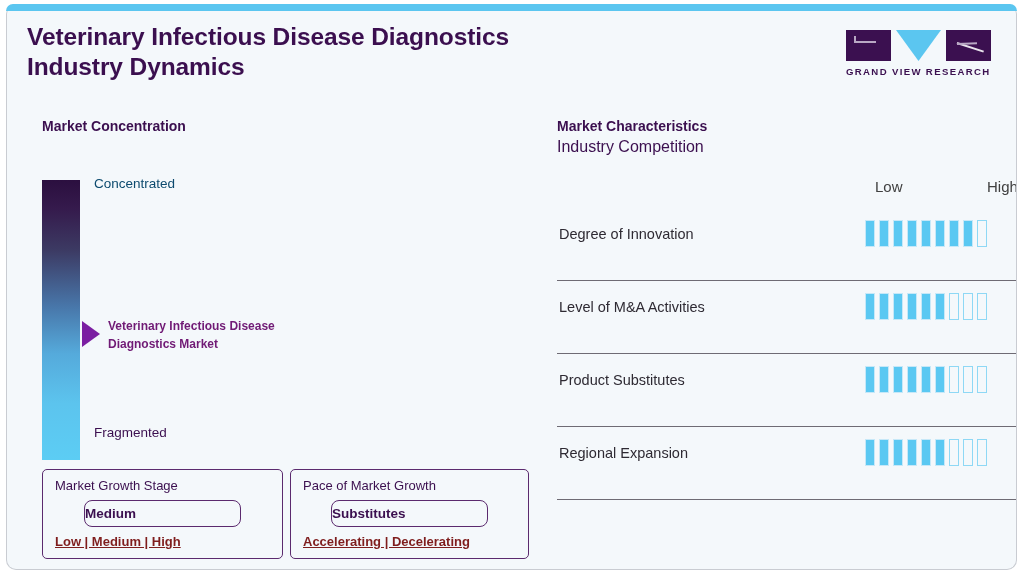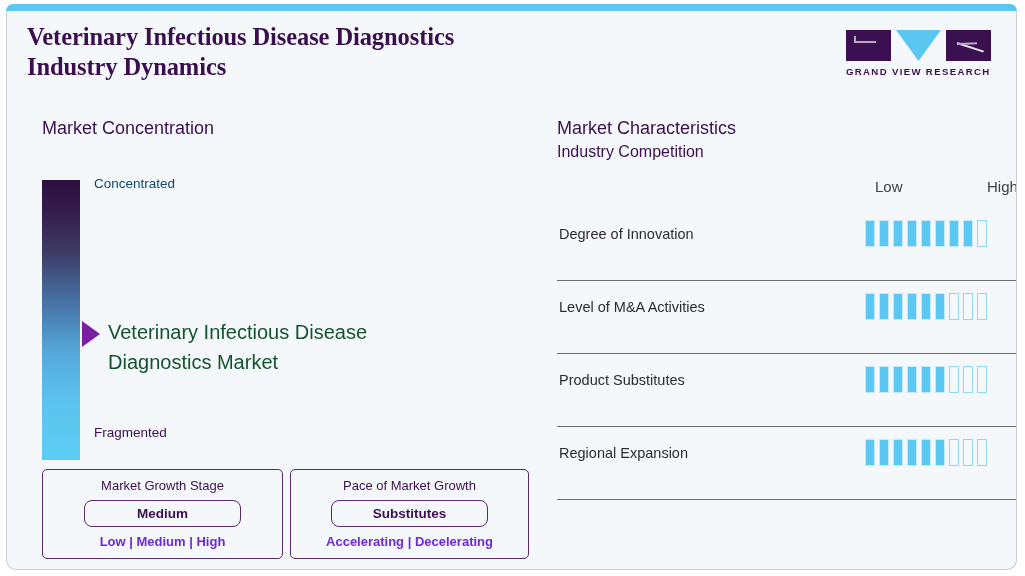--- a/index.html
+++ b/index.html
@@ -25,81 +25,80 @@
     border-radius:10px 10px 0 0;
     z-index:5;
   }
 
   
   #header{position:absolute;left:20px;top:18px;right:20px;height:72px;}
   #title{
     font-size:24.5px;font-weight:bold;color:#3b0f4f;
     line-height:1.24;letter-spacing:-0.1px;
     white-space:pre-line;
-    font-family:Liberation Serif, serif;
   }
 
   
   #logo{position:absolute;right:24px;top:26px;width:146px;}
   #logo-marks{display:flex;align-items:flex-start;gap:5px;height:31px;}
   .lg-block{position:relative;width:45px;height:31px;background:#3b1050;overflow:hidden;}
   .lg-line-a{position:absolute;left:8px;top:11px;width:22px;height:2px;background:#b9a8c4;}
   .lg-line-a:after{content:"";position:absolute;left:0;top:-5px;width:2px;height:5px;background:#b9a8c4;}
   .lg-line-b{position:absolute;left:11px;top:12px;width:28px;height:2px;background:#e8e3ec;
              transform:rotate(18deg);transform-origin:left center;}
   .lg-line-b2{position:absolute;left:11px;top:13px;width:20px;height:2px;background:#b9a8c4;
              transform:rotate(-2deg);transform-origin:left center;}
   .lg-tri{width:45px;height:31px;background:#5bc6f0;
           clip-path:polygon(0 0,100% 0,50% 100%);}
   #logo-text{
     margin-top:5px;font-size:9.6px;font-weight:bold;color:#3b1050;
     letter-spacing:1.35px;white-space:nowrap;
   }
 
   
-  .sect-h{font-size:18px;font-weight:normal;color:#3b0f4f;}
+  .sect-h{font-size:14px;font-weight:bold;color:#3b0f4f;}
   .sect-sub{font-size:16px;color:#3b0f4f;margin-top:4px;}
 
   
   #left{position:absolute;left:35px;top:114px;width:470px;}
   #grad-wrap{position:absolute;left:0px;top:62px;width:480px;height:290px;}
   #grad-bar{
     position:absolute;left:0;top:0;width:38px;height:280px;
     background:linear-gradient(to bottom,#2b0f3f 0%,#351a4c 10%,#3c3a63 25%,#4876a9 45%,#55aadb 62%,#5cc4ee 80%,#5ccdf4 100%);
   }
   #lbl-top{position:absolute;left:52px;top:-4px;font-size:13.5px;color:#0c4a6e;}
   #lbl-bot{position:absolute;left:52px;top:245px;font-size:13.5px;color:#3b0f4f;}
   #marker{position:absolute;left:40px;top:140px;}
   #marker-tri{
     width:0;height:0;
     border-top:13px solid transparent;border-bottom:13px solid transparent;
     border-left:18px solid #7b1fa2;
   }
   #marker-label{
     position:absolute;left:26px;top:-4px;width:300px;
-    font-size:20px;font-weight:normal;color:#14532d;line-height:1.5;
+    font-size:12px;font-weight:bold;color:#701a75;line-height:1.5;
     white-space:pre-line;
   }
 
   
   #stats{position:absolute;left:35px;top:465px;display:flex;gap:7px;}
   .stat-box{
     border:1.4px solid #5b2a6e;border-radius:5px;
     padding:8px 12px 9px;box-sizing:border-box;
-    text-align:center;background:#f4f8fb;
+    text-align:left;background:#f4f8fb;
   }
   #stat-0{width:241px;}
   #stat-1{width:239px;}
   .stat-title{font-size:13px;color:#3b0f4f;}
   .stat-pill{
     margin:7px auto 7px;border:1.4px solid #5b2a6e;border-radius:8px;
     font-size:13.5px;font-weight:bold;color:#3b0f4f;
     padding:5px 0;width:155px;background:#f4f8fb;
   }
-  .stat-scale{font-size:13px;font-weight:bold;color:#6d28d9;}
+  .stat-scale{font-size:13px;font-weight:bold;color:#7f1d1d;text-decoration:underline;}
 
   
   #right{position:absolute;left:527px;top:114px;width:470px;margin-left:23px;}
   #scale-lbls{position:absolute;left:0;top:60px;width:470px;height:18px;}
   .scale-lbl{position:absolute;font-size:15px;color:#404040;}
   #scale-low{left:318px;}
   #scale-high{left:430px;}
 
   #rows{position:absolute;left:0;top:90px;width:470px;}
   .char-row{

